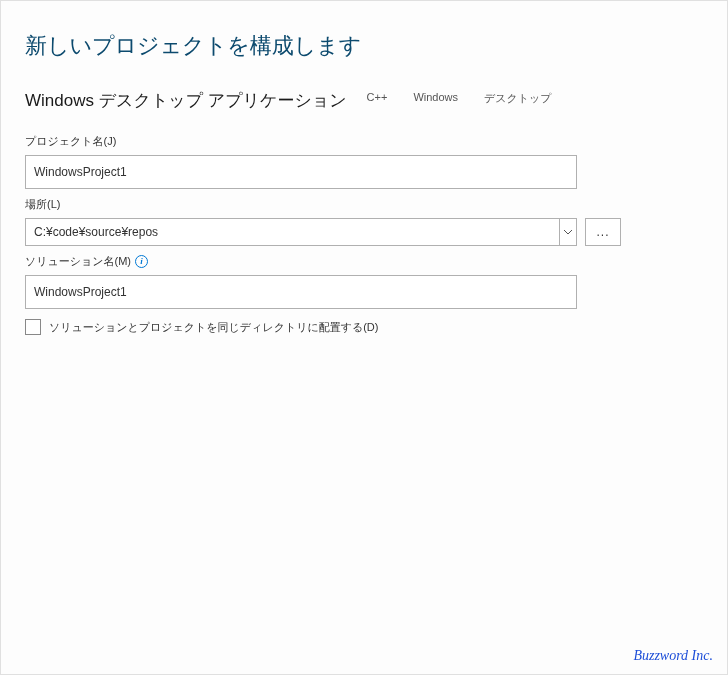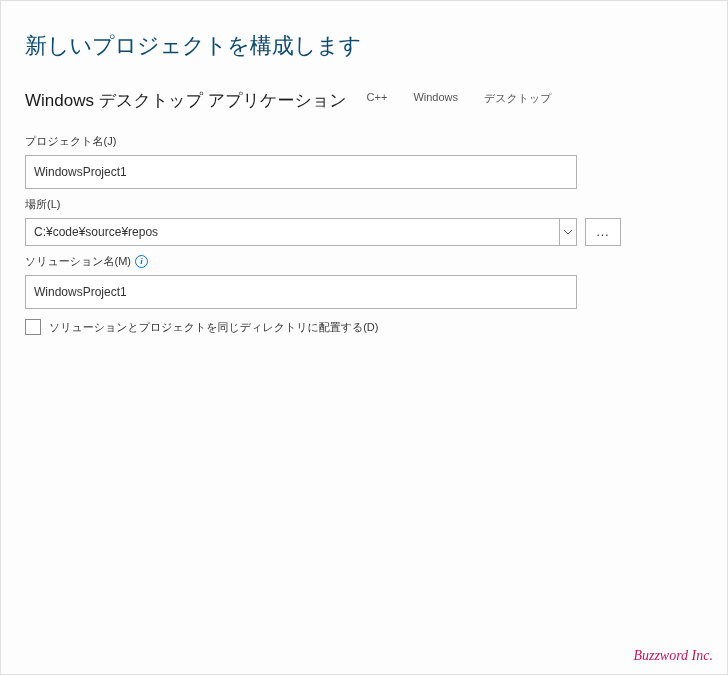--- a/index.html
+++ b/index.html
@@ -139,21 +139,21 @@
     }
     .checkbox-label {
       font-size: 11px;
       color: #333;
     }
     .footer-credit {
       position: absolute;
       bottom: 10px;
       right: 14px;
       font-size: 14px;
-      color: #be185d;
+      color: #1d4ed8;
       font-style: italic;
       font-family: Georgia, "Times New Roman", serif;
     }
   </style>
 </head>
 <body>
 
 <div class="content">
   <h1 class="page-title">新しいプロジェクトを構成します</h1>
 

